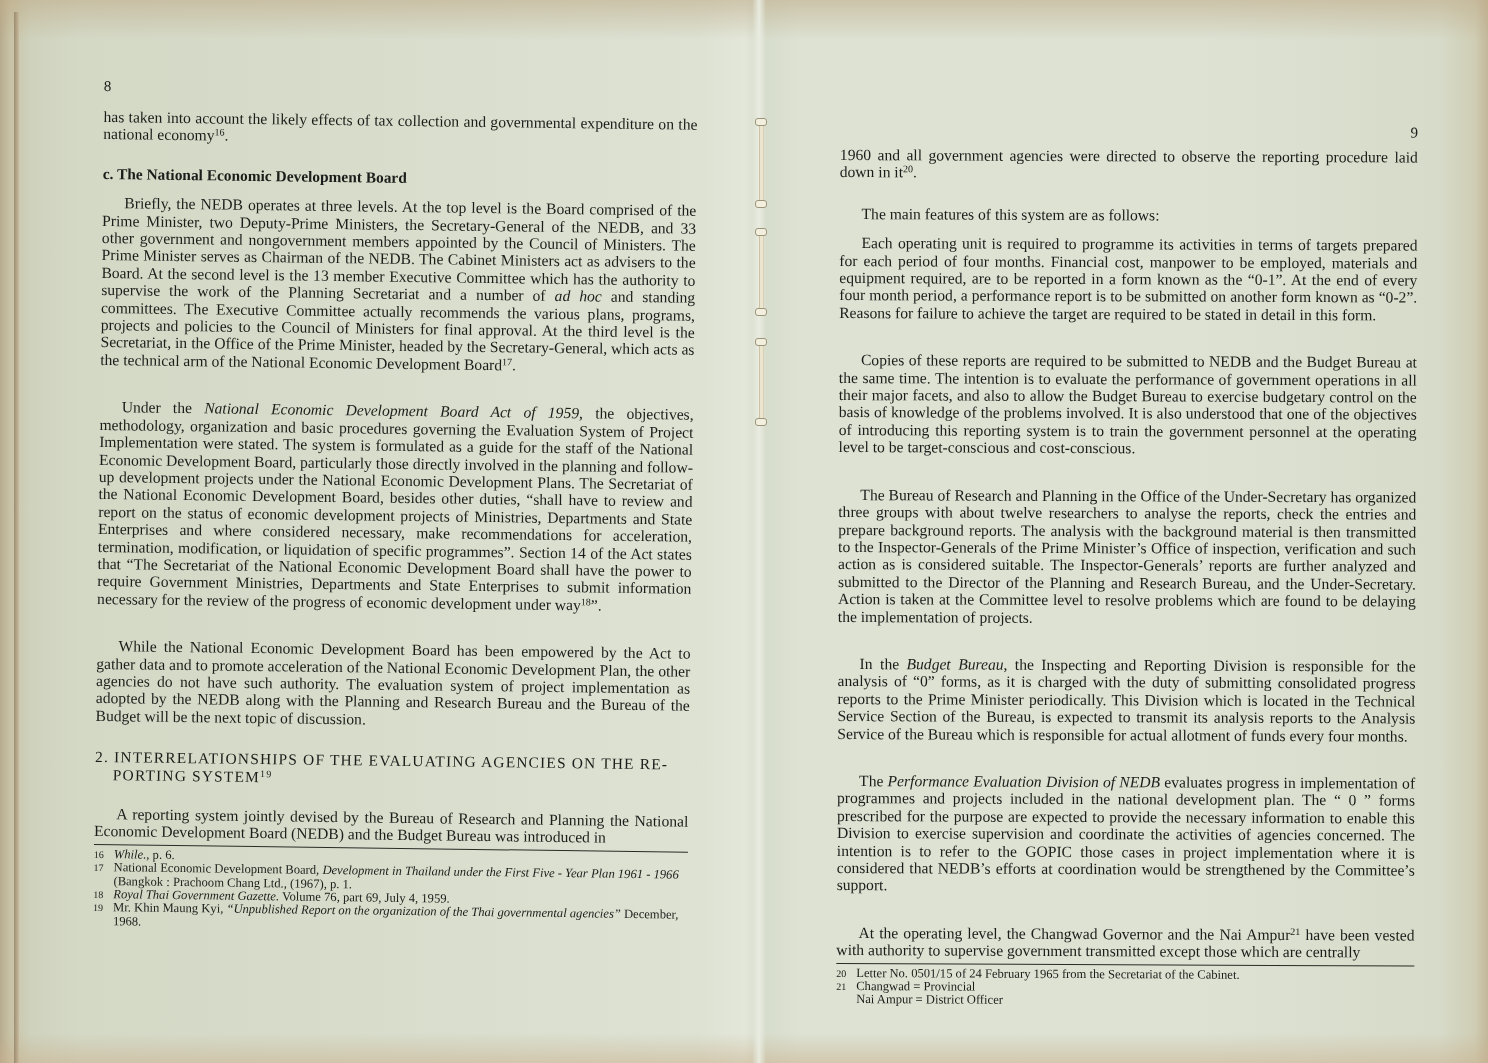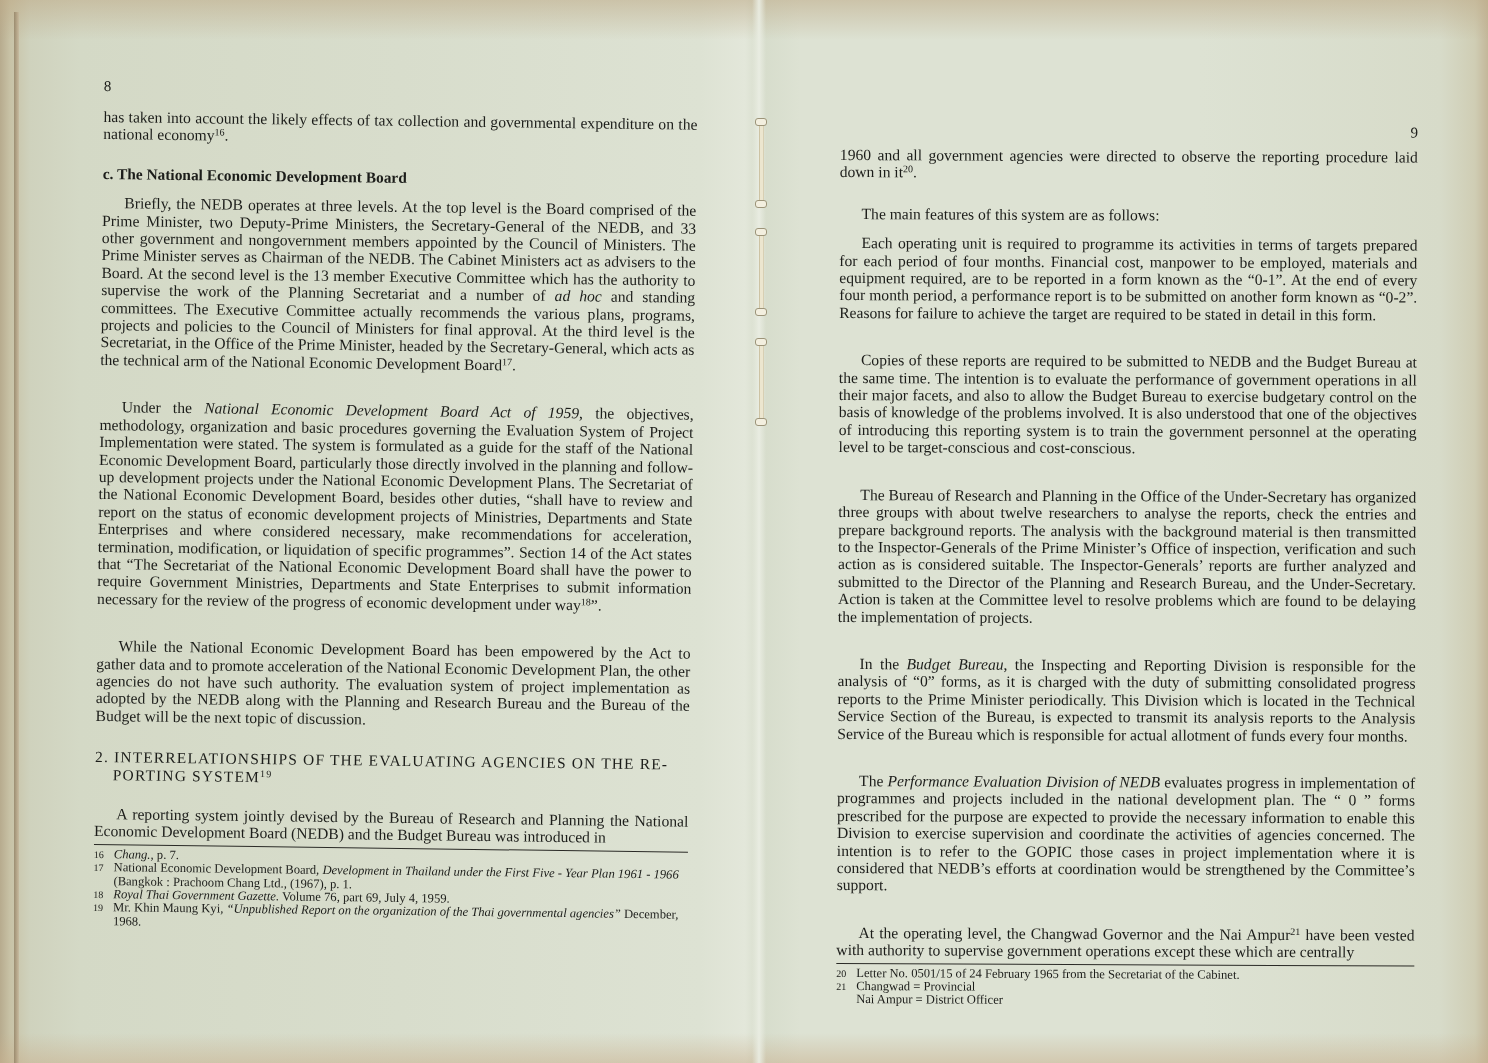--- a/index.html
+++ b/index.html
@@ -138,21 +138,21 @@
       <span class="cont"><span>PORTING SYSTEM</span><sup>19</sup></span>
     </div>
 
     <p class="indent gap-m">A reporting system jointly devised by the Bureau of Research and Planning the National Economic Development Board (NEDB) and the Budget Bureau was introduced in</p>
 
     <hr class="footnote-rule">
 
     <div class="footnotes">
       <div class="fn">
         <span class="fn-num">16</span>
-        <span class="fn-body"><i>Chang.</i><span>, p. 7.</span></span>
+        <span class="fn-body"><i>While.</i><span>, p. 6.</span></span>
       </div>
       <div class="fn">
         <span class="fn-num">17</span>
         <span class="fn-body"><span>National Economic Development Board, </span><i>Development in Thailand under the First Five - Year Plan 1961 - 1966</i><span> (Bangkok : Prachoom Chang Ltd., (1967), p. 1.</span></span>
       </div>
       <div class="fn">
         <span class="fn-num">18</span>
         <span class="fn-body"><i>Royal Thai Government Gazette.</i><span>  Volume 76, part 69, July 4, 1959.</span></span>
       </div>
       <div class="fn">
@@ -173,21 +173,21 @@
     <p class="indent gap-s">Each operating unit is required to programme its activities in terms of targets prepared for each period of four months.  Financial cost, manpower to be employed, materials and equipment required, are to be reported in a form known as the “0-1”.   At the end of every four month period, a performance report is to be submitted on another form known as “0-2”.  Reasons for failure to achieve the target are required to be stated in detail in this form.</p>
 
     <p class="indent gap-l">Copies of these reports are required to be submitted to NEDB and the Budget Bureau at the same time.  The intention is to evaluate the performance of government operations in all their major facets, and also to allow the Budget Bureau to exercise budgetary control on the basis of knowledge of the problems involved.  It is also understood that one of the objectives of introducing this reporting system is to train the government personnel at the operating level to be target-conscious and cost-conscious.</p>
 
     <p class="indent gap-l">The Bureau of Research and Planning in the Office of the Under-Secretary has organized three groups with about twelve researchers to analyse the reports, check the entries and prepare background reports. The analysis with the background material is then transmitted to the Inspector-Generals of the Prime Minister’s Office of inspection, verification and such action as is considered suitable.  The Inspector-Generals’ reports are further analyzed and submitted to the Director of the Planning and Research Bureau, and the Under-Secretary.  Action is taken at the Committee level to resolve problems which are found to be delaying the implementation of projects.</p>
 
     <p class="indent gap-l"><span>In the </span><i>Budget Bureau</i><span>, the Inspecting and Reporting Division is responsible for the analysis of “0” forms, as it is charged with the duty of submitting consolidated progress reports to the Prime Minister periodically.  This Division which is located in the Technical Service Section of the Bureau, is expected to transmit its analysis reports to the Analysis Service of the Bureau which is responsible for actual allotment of funds every four months.</span></p>
 
     <p class="indent gap-l"><span>The </span><i>Performance Evaluation Division of NEDB</i><span> evaluates progress in implementation of programmes and projects included in the national development plan.  The “ 0 ” forms prescribed for the purpose are expected to provide the necessary information to enable this Division to exercise supervision and coordinate the activities of agencies concerned. The intention is to refer to the GOPIC those cases in project implementation where it is considered that NEDB’s efforts at coordination would be strengthened by the Committee’s support.</span></p>
 
-    <p class="indent gap-l"><span>At the operating level, the Changwad Governor and the Nai Ampur</span><sup>21</sup><span> have been vested with authority to supervise government operations except these which are centrally</span></p>
+    <p class="indent gap-l"><span>At the operating level, the Changwad Governor and the Nai Ampur</span><sup>21</sup><span> have been vested with authority to supervise government transmitted except those which are centrally</span></p>
 
     <hr class="footnote-rule">
 
     <div class="footnotes">
       <div class="fn">
         <span class="fn-num">20</span>
         <span class="fn-body">Letter No. 0501/15 of 24 February 1965 from the Secretariat of the Cabinet.</span>
       </div>
       <div class="fn">
         <span class="fn-num">21</span>

